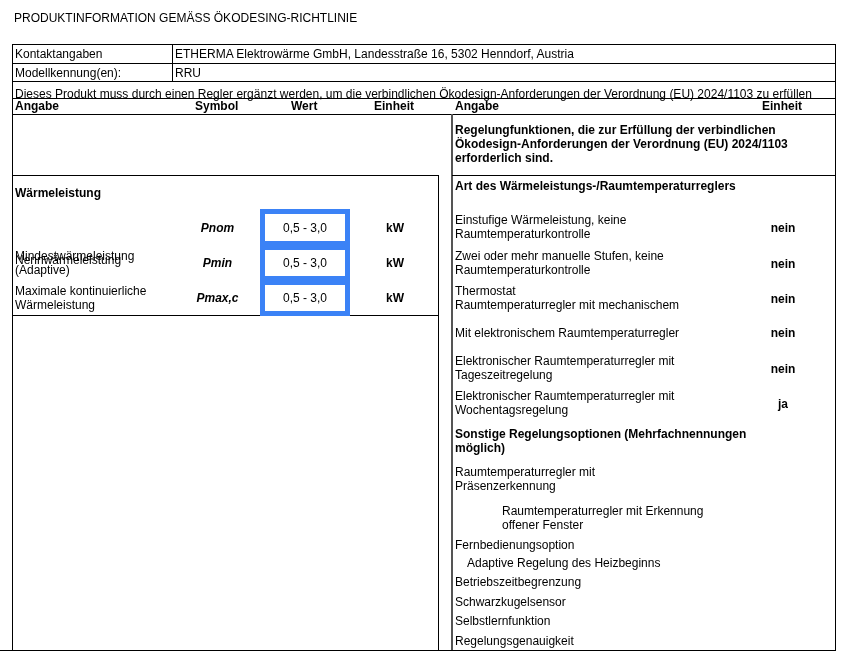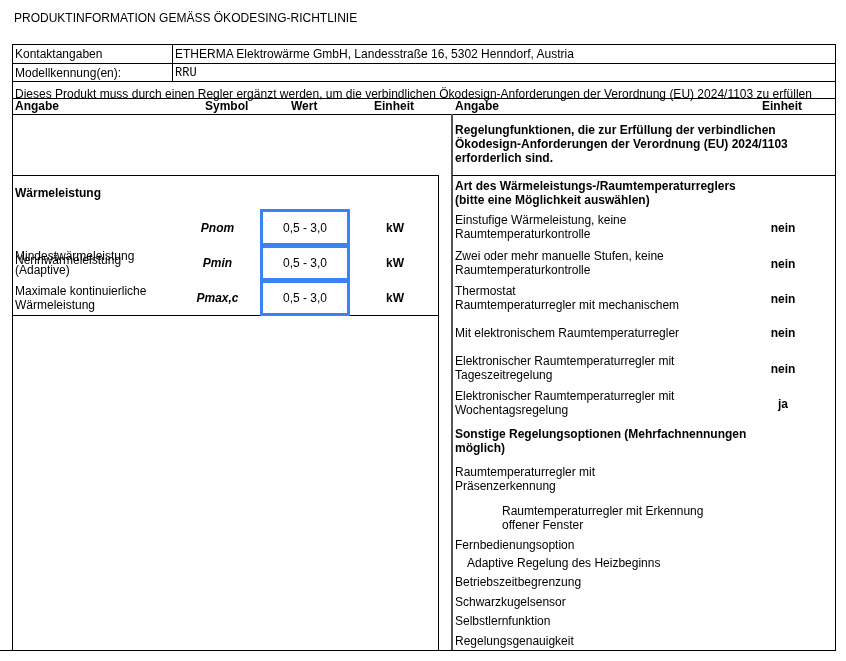--- a/index.html
+++ b/index.html
@@ -7,21 +7,21 @@
          font-family:"Liberation Sans", sans-serif; font-size:12px; color:#000; }
   .abs { position:absolute; }
   .title { left:14px; top:11px; font-size:12px; letter-spacing:0; }
   .line-h { position:absolute; height:1px; background:#000; }
   .line-v { position:absolute; width:1px; background:#000; }
   .line-v2 { position:absolute; width:2px; background:#555; }
   .cell { position:absolute; line-height:14px; white-space:nowrap; }
   .bold { font-weight:bold; }
   .ital { font-style:italic; }
   .center { text-align:center;font-weight:bold; }
-  .box { position:absolute; border:3px solid #3b82f6; box-sizing:border-box;
+  .box { position:absolute; border:5px solid #3b82f6; box-sizing:border-box;
          display:flex; align-items:center; justify-content:center; }
 </style>
 </head>
 <body>
 
 <div class="abs title">PRODUKTINFORMATION GEMÄSS ÖKODESING-RICHTLINIE</div>
 
 <div class="line-h" style="left:12px; top:44px; width:824px;"></div>
 <div class="line-h" style="left:12px; top:63px; width:824px;"></div>
 <div class="line-h" style="left:12px; top:81px; width:824px;"></div>
@@ -34,25 +34,25 @@
 
 <div class="line-v" style="left:438px; top:175px; height:475px;"></div>
 <div class="line-v2" style="left:451px; top:114px; height:536px;"></div>
 <div class="line-h" style="left:12px; top:175px; width:427px;"></div>
 <div class="line-h" style="left:452px; top:175px; width:384px;"></div>
 <div class="line-h" style="left:12px; top:315px; width:427px;"></div>
 
 <div class="cell" style="left:15px; top:47px;">Kontaktangaben</div>
 <div class="cell" style="left:175px; top:47px;">ETHERMA Elektrowärme GmbH, Landesstraße 16, 5302 Henndorf, Austria</div>
 <div class="cell" style="left:15px; top:66px;">Modellkennung(en):</div>
-<div class="cell" style="left:175px; top:66px;font-family:Liberation Mono, monospace;">RRU</div>
+<div class="cell" style="left:175px; top:66px;">RRU</div>
 <div class="cell" style="left:15px; top:87px;">Dieses Produkt muss durch einen Regler ergänzt werden, um die verbindlichen Ökodesign-Anforderungen der Verordnung (EU) 2024/1103 zu erfüllen</div>
 
 <div class="cell bold" style="left:15px; top:99px;">Angabe</div>
-<div class="cell bold" style="left:195px; top:99px;margin-left:10px;">Symbol</div>
+<div class="cell bold" style="left:195px; top:99px;">Symbol</div>
 <div class="cell bold" style="left:291px; top:99px;">Wert</div>
 <div class="cell bold" style="left:374px; top:99px;">Einheit</div>
 <div class="cell bold" style="left:455px; top:99px;">Angabe</div>
 <div class="cell bold" style="left:762px; top:99px;">Einheit</div>
 
 <div class="cell bold" style="left:15px; top:186px;">Wärmeleistung</div>
 
 <div class="cell" style="left:15px; top:221px;margin-top:32px;"><span>Nennwärmeleistung</span></div>
 <div class="cell ital center" style="left:180px; top:221px; width:75px;">Pnom</div>
 <div class="box" style="left:260px; top:209px; width:90px; height:37px;">
@@ -81,21 +81,20 @@
 <div class="cell center" style="left:375px; top:291px; width:40px;">kW</div>
 
 <div class="cell bold" style="left:455px; top:123px;">
   <div>Regelungfunktionen, die zur Erfüllung der verbindlichen</div>
   <div>Ökodesign-Anforderungen der Verordnung (EU) 2024/1103</div>
   <div>erforderlich sind.</div>
 </div>
 
 <div class="cell bold" style="left:455px; top:179px;">
   <div>Art des Wärmeleistungs-/Raumtemperaturreglers</div>
-  <div>(bitte eine Möglichkeit auswählen)</div>
 </div>
 
 <div class="cell" style="left:455px; top:213px;">
     <div>Einstufige Wärmeleistung, keine</div>
     <div>Raumtemperaturkontrolle</div>
   </div>
 <div class="cell center" style="left:763px; top:221px; width:40px;">nein</div>
 
 <div class="cell" style="left:455px; top:249px;">
     <div>Zwei oder mehr manuelle Stufen, keine</div>

